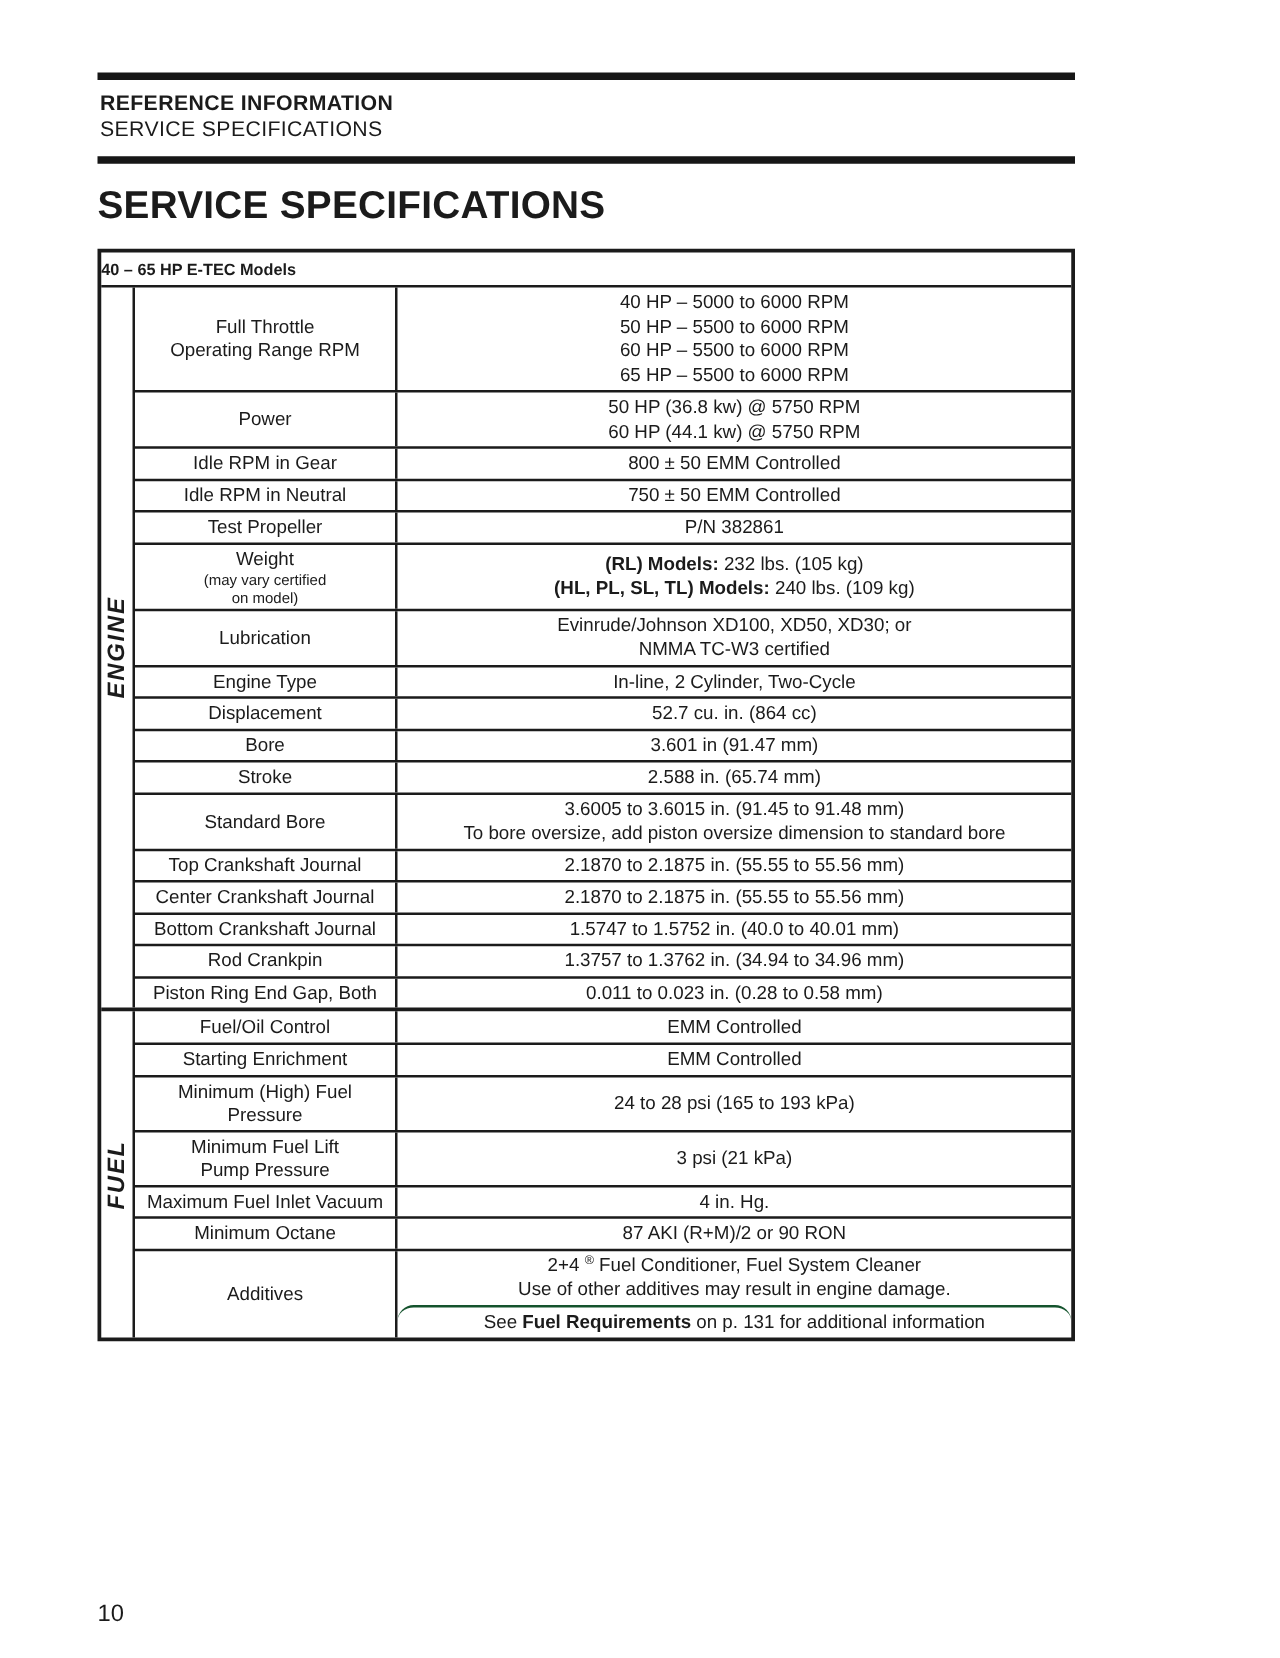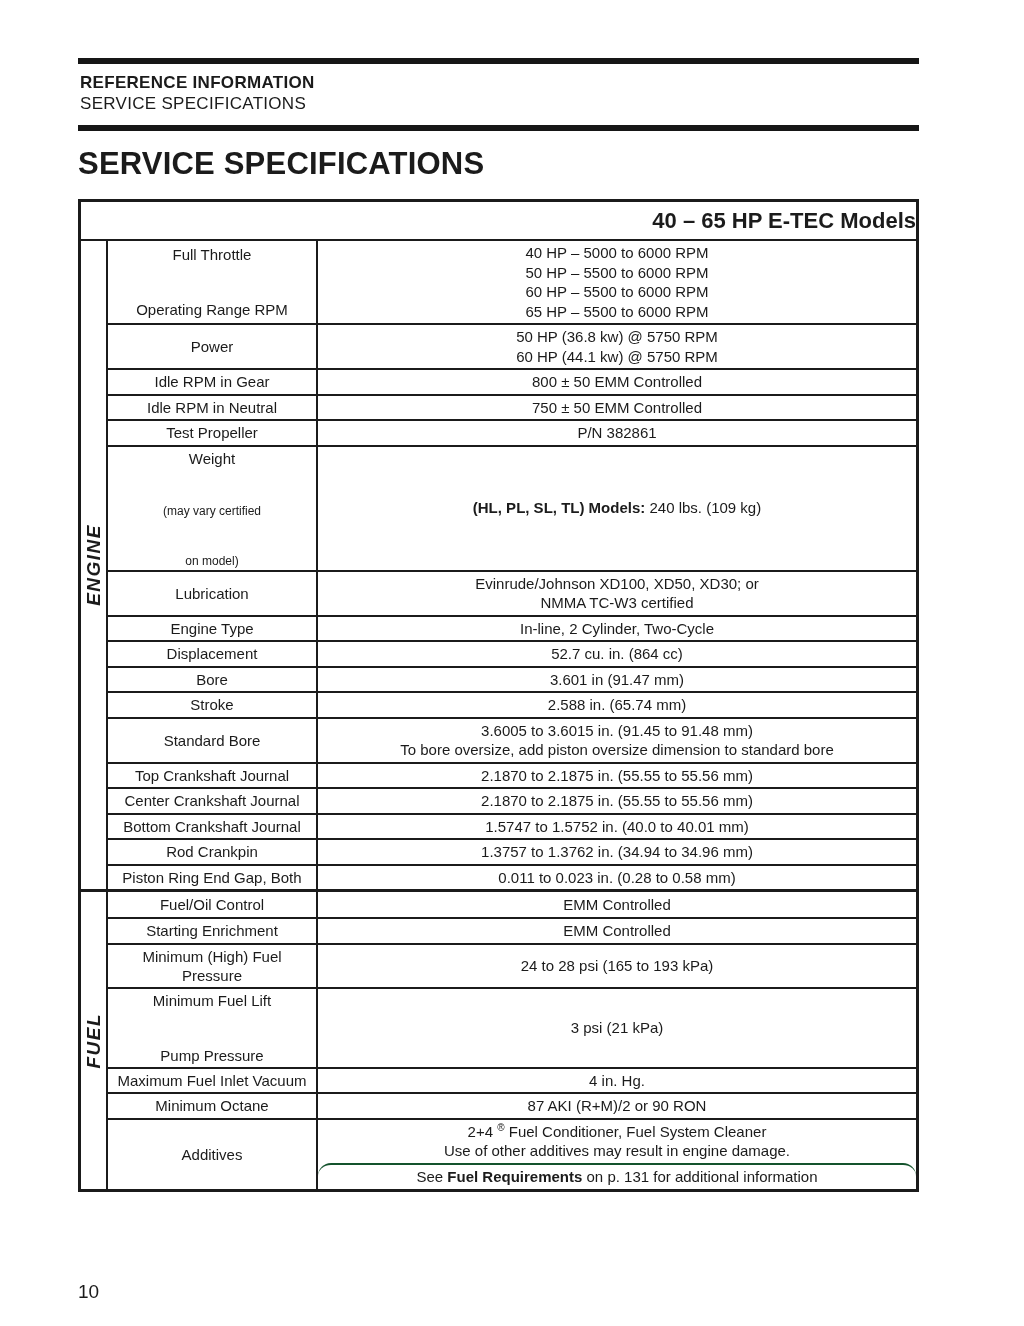--- a/index.html
+++ b/index.html
@@ -2,45 +2,45 @@
 <html><head>
 <meta charset="utf-8">
 <style>
   * { margin:0; padding:0; box-sizing:border-box; }
   html,body { background:#ffffff; }
   body {
     width:1024px; height:1326px;
     font-family:"Liberation Sans", sans-serif;
     color:#1b1b1b; position:relative;
   }
-  .content { position:absolute; left:78px; top:58px; width:841px; }
+  .content { position:absolute; left:78px; top:58px; width:782px; }
   .rule { height:6px; background:#161616; }
   .eyebrow { padding:8px 2px 11px 2px; }
   .eyebrow-1 { font-size:17px; font-weight:bold; letter-spacing:.3px; line-height:21px; }
   .eyebrow-2 { font-size:17px; letter-spacing:.3px; line-height:21px; }
   .page-title { font-size:31px; font-weight:bold; letter-spacing:.2px; margin-top:15px; }
 
   .spec-table { margin-top:17px; border:3px solid #1b1b1b; }
-  .table-title { font-size:22px; font-weight:bold; text-align:right; padding:6px 0 5px 0; border-bottom:2px solid #1b1b1b; }
+  .table-title { font-size:13px; font-weight:bold; text-align:left; padding:6px 0 5px 0; border-bottom:2px solid #1b1b1b; }
 
   .section { display:flex; align-items:stretch; }
   .section + .section { border-top:3px solid #1b1b1b; }
   .side-cell { width:27px; border-right:2px solid #1b1b1b; display:flex; align-items:center; justify-content:center; flex:0 0 27px; }
   .side-label {
     writing-mode:vertical-rl; transform:rotate(180deg);
     font-weight:bold; font-style:italic; font-size:19px; letter-spacing:1.5px;
     white-space:nowrap;
   }
   .rows { flex:1 1 auto; display:flex; flex-direction:column; }
   .row { display:flex; align-items:stretch; min-height:25px; }
   .row + .row { border-top:2px solid #1b1b1b; }
   .label-cell {
     width:210px; flex:0 0 210px; border-right:2px solid #1b1b1b;
     display:flex; flex-direction:column; justify-content:center;
-    text-align:center; padding:2px 3px; font-size:15px; line-height:19px;gap:36px;
+    text-align:center; padding:2px 3px; font-size:15px; line-height:19px;
   }
   .label-line.small { font-size:12px; line-height:14px; }
   .value-stack { flex:1 1 auto; display:flex; flex-direction:column; }
   .value-cell {
     flex:1 1 auto; display:flex; flex-direction:column; justify-content:center;
     text-align:center; padding:2px 4px; font-size:15px; line-height:19.5px;
   }
   .value-cell.sub { flex:0 0 auto; border-top:2px solid #14532d; padding:2px 10px 3px 10px;border-radius:13px; }
   .seg-i { }
   .seg-b { font-weight:bold; }
@@ -125,20 +125,21 @@
               </div>
             </div>
             <div class="row">
               <div class="label-cell">
                 <div class="label-line"><span class="">Weight</span></div>
                 <div class="label-line small"><span class="">(may vary certified</span></div>
                 <div class="label-line small"><span class="">on model)</span></div>
               </div>
               <div class="value-stack">
                 <div class="value-cell">
+                  <div><span class=" seg-b">(RL) Models:</span><span class=""> 232 lbs. (105 kg)</span></div>
                   <div><span class=" seg-b">(HL, PL, SL, TL) Models:</span><span class=""> 240 lbs. (109 kg)</span></div>
                 </div>
               </div>
             </div>
             <div class="row">
               <div class="label-cell">
                 <div class="label-line"><span class="">Lubrication</span></div>
               </div>
               <div class="value-stack">
                 <div class="value-cell">

